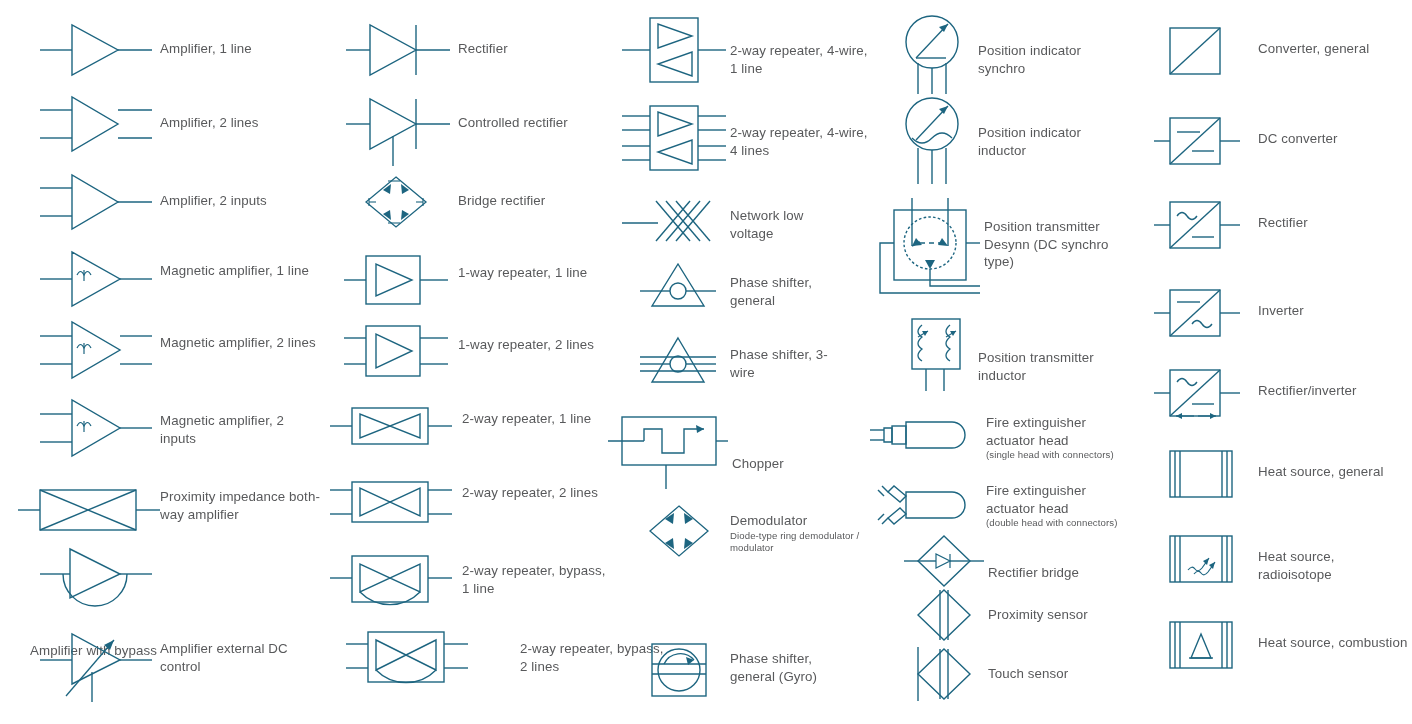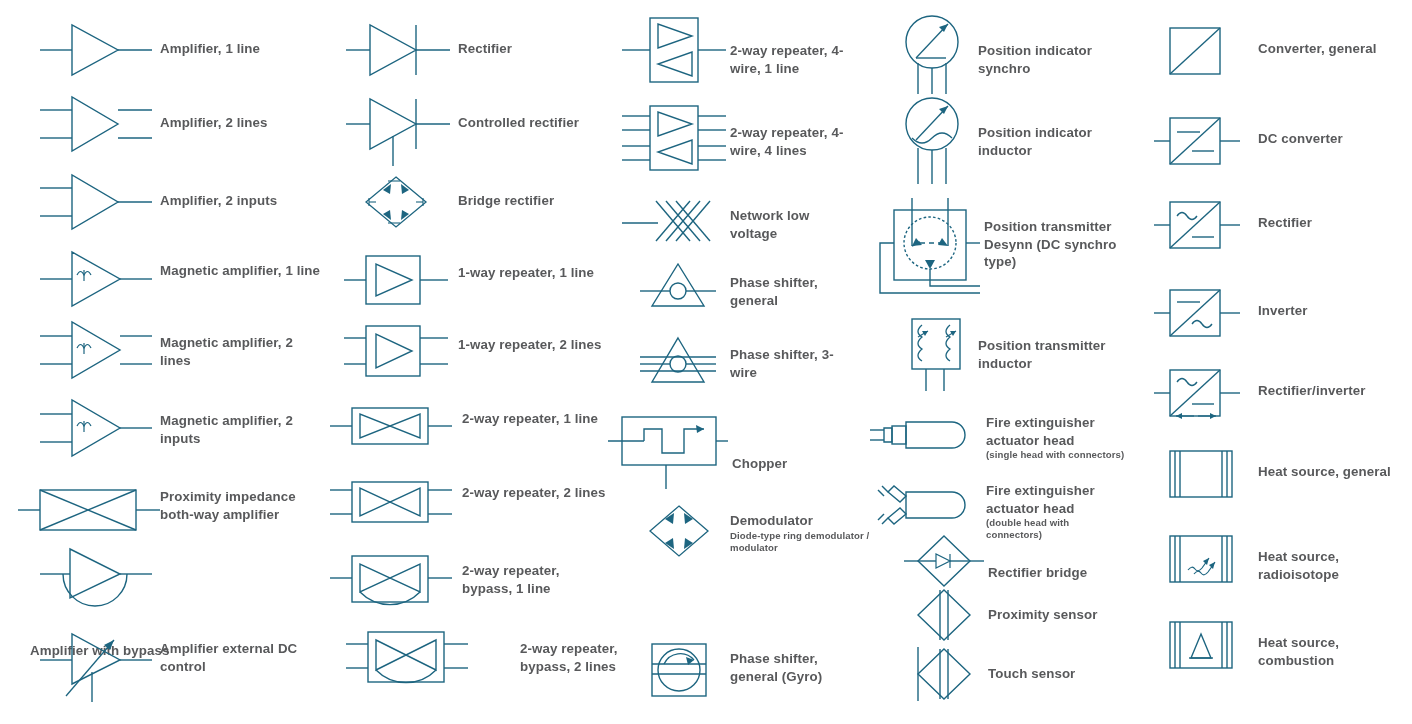--- a/index.html
+++ b/index.html
@@ -5,21 +5,21 @@
 <style>
   html,body{margin:0;padding:0;}
   body{
     width:1412px;height:724px;
     background:#ffffff;
     font-family:"Liberation Sans", sans-serif;
     overflow:hidden;
   }
   #sheet{position:relative;width:1412px;height:724px;}
   .col{position:absolute;top:0;height:724px;}
-  .entry{position:absolute;display:flex;align-items:flex-start;font-weight:bold;}
+  .entry{position:absolute;display:flex;align-items:flex-start;}
   .sym{flex:0 0 auto;position:relative;}
   .sym svg{display:block;overflow:visible;}
   .lbl{
     font-size:13.3px;
     line-height:17.5px;
     color:#58595b;
     letter-spacing:.1px;
     padding-top:2px;
   }
   .lbl .sub{
@@ -465,21 +465,21 @@
         <path d="M34 10 q-8 7 0 12 q-8 7 0 12 q-8 7 0 12" stroke-width="1.3"></path>
         <path d="M62 10 q-8 7 0 12 q-8 7 0 12 q-8 7 0 12" stroke-width="1.3"></path>
         <path d="M30 22 L40 16" stroke-width="1.1"></path>
         <path d="M40 16 L34 16 L37 21 Z" fill="#1d6580" stroke="none"></path>
         <path d="M58 22 L68 16" stroke-width="1.1"></path>
         <path d="M68 16 L62 16 L65 21 Z" fill="#1d6580" stroke="none"></path>
         <path d="M38 54 V76"></path>
             <path d="M56 54 V76"></path>
       </svg>
     </div>
-    <div class="lbl" style="width:130px;margin-top:20px;">Position transmitter inductor</div>
+    <div class="lbl" style="width:130px;margin-top:32px;">Position transmitter inductor</div>
   </div>
 
   <div class="entry" style="left:-10px;top:410px;">
     <div class="sym" style="width:118px;">
       <svg width="118" height="50" viewBox="0 0 118 50" fill="none" stroke="#1d6580" stroke-width="1.4">
         <path d="M46 12 H92 a13 13 0 0 1 0 26 H46 Z"></path>
         <rect x="32" y="16" width="14" height="18"></rect>
         <path d="M24 18 H32 V32 H24 Z"></path>
         <path d="M10 20 H24"></path>
             <path d="M10 30 H24"></path>

